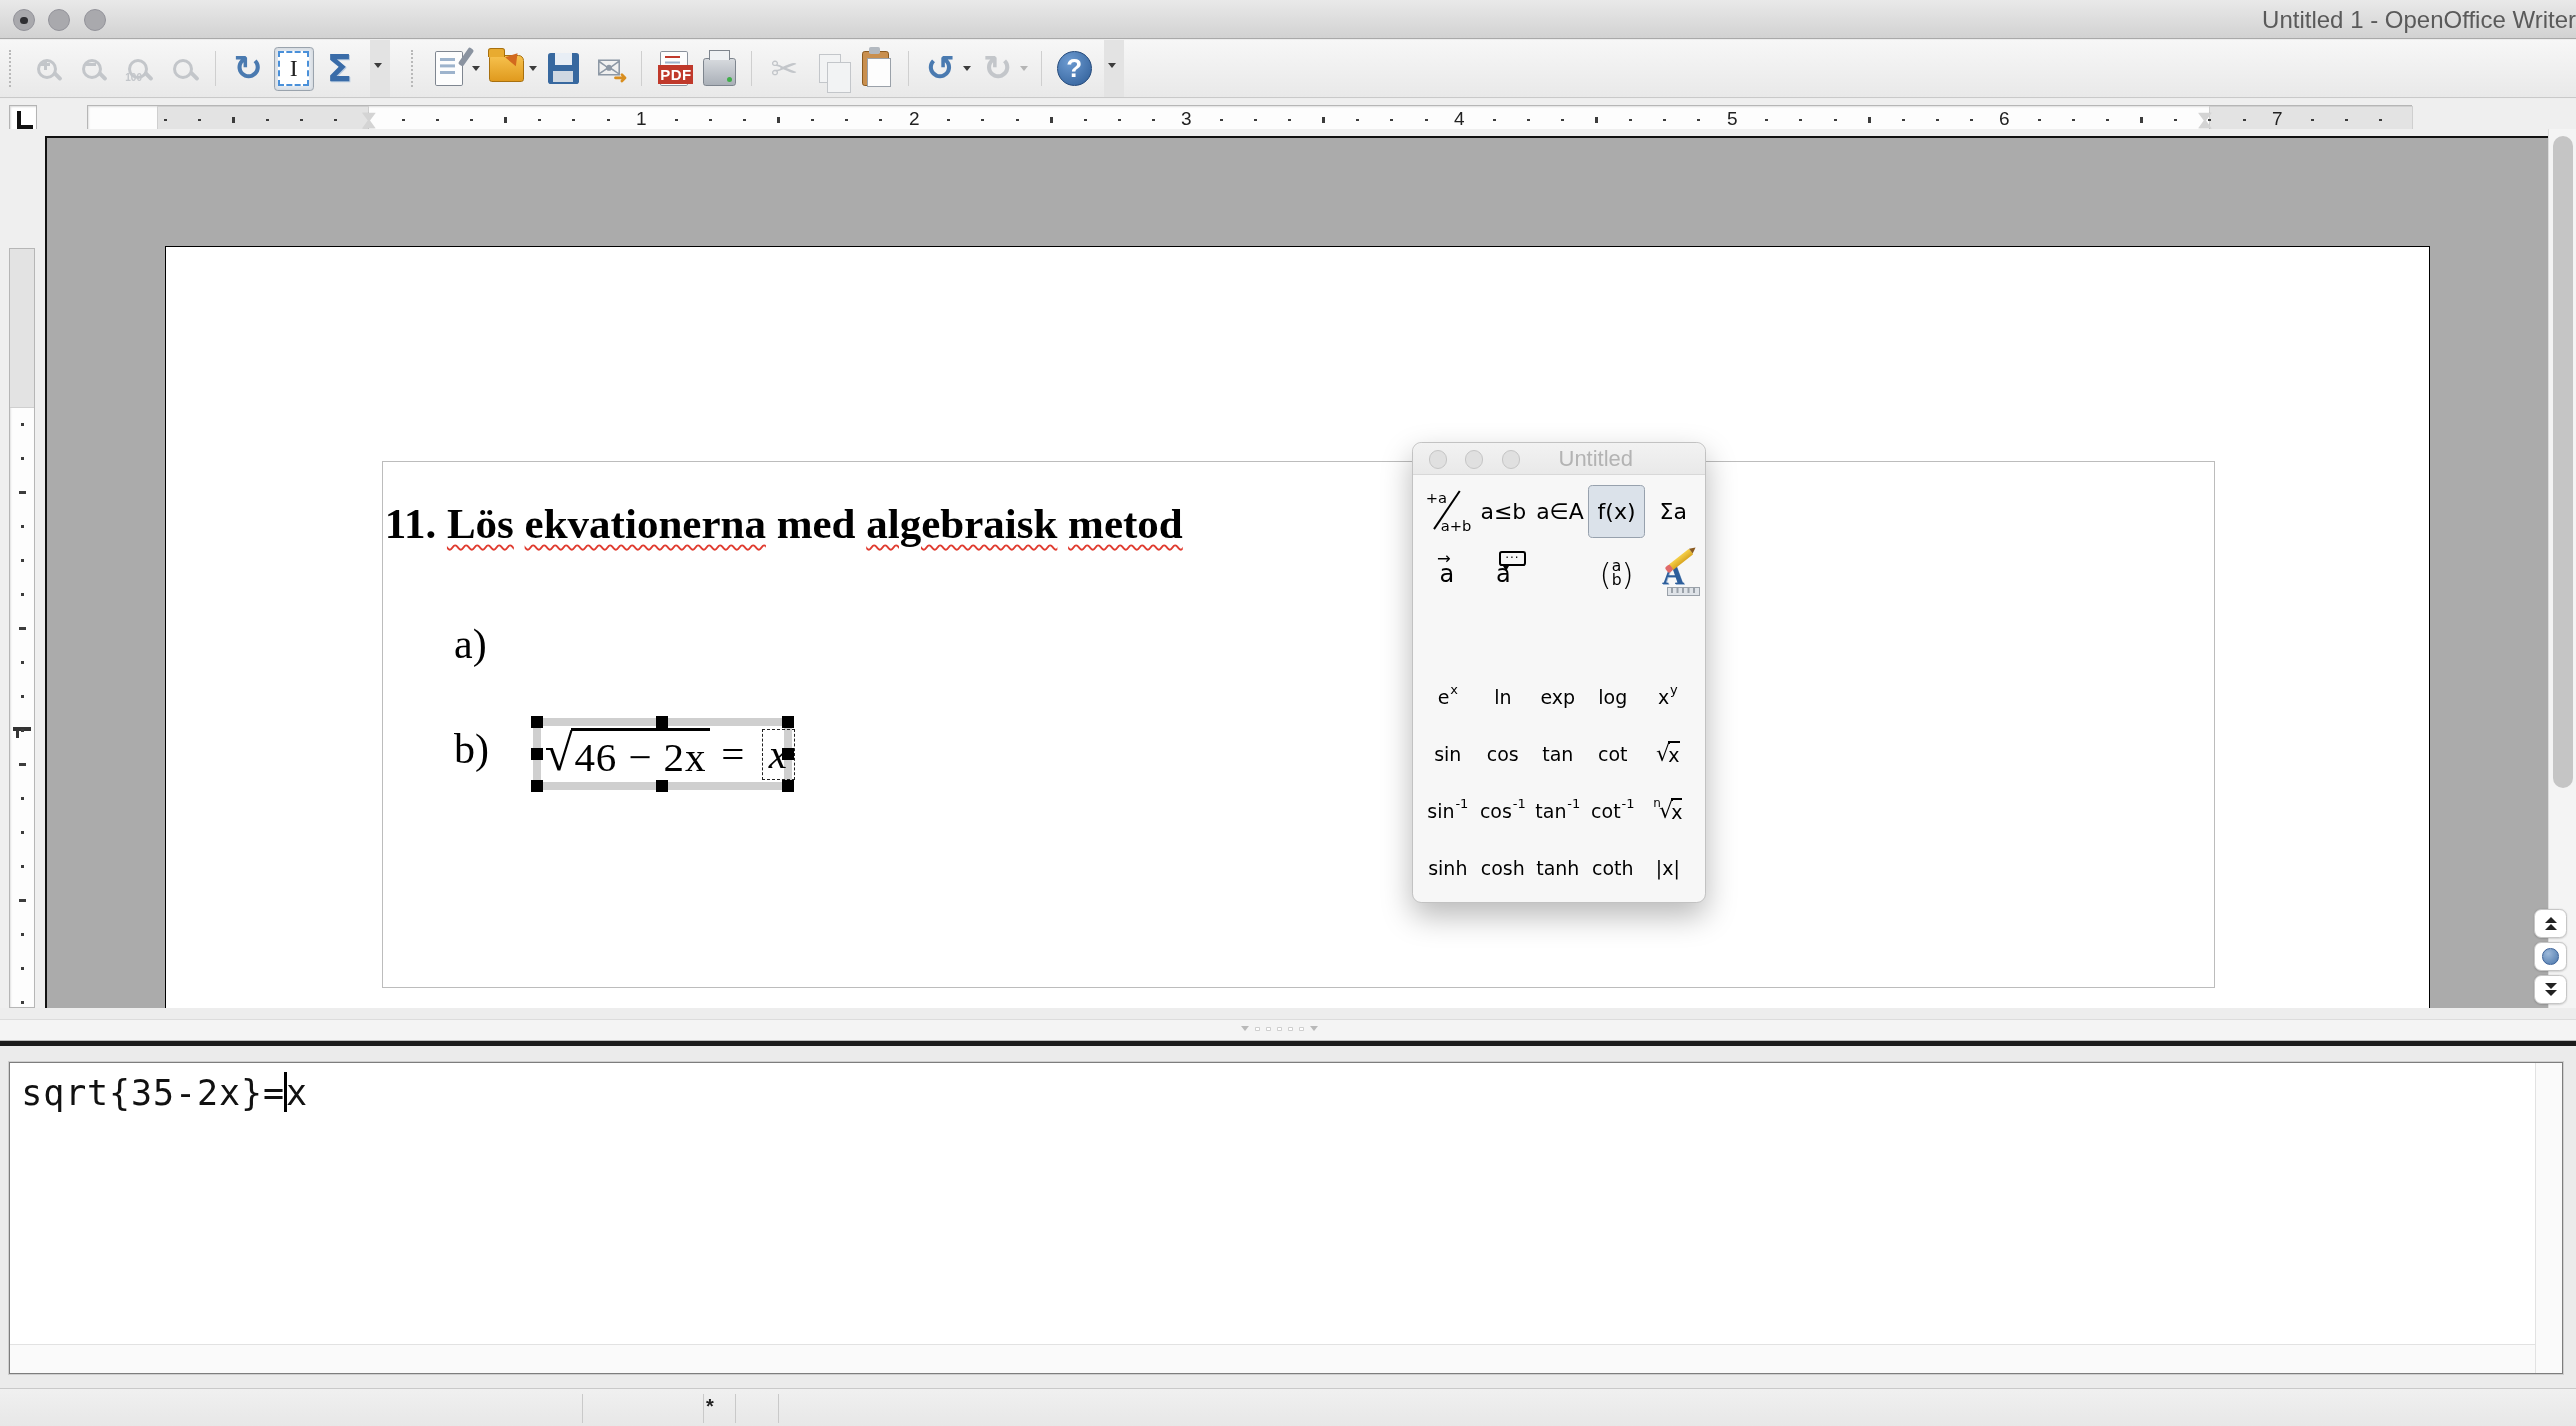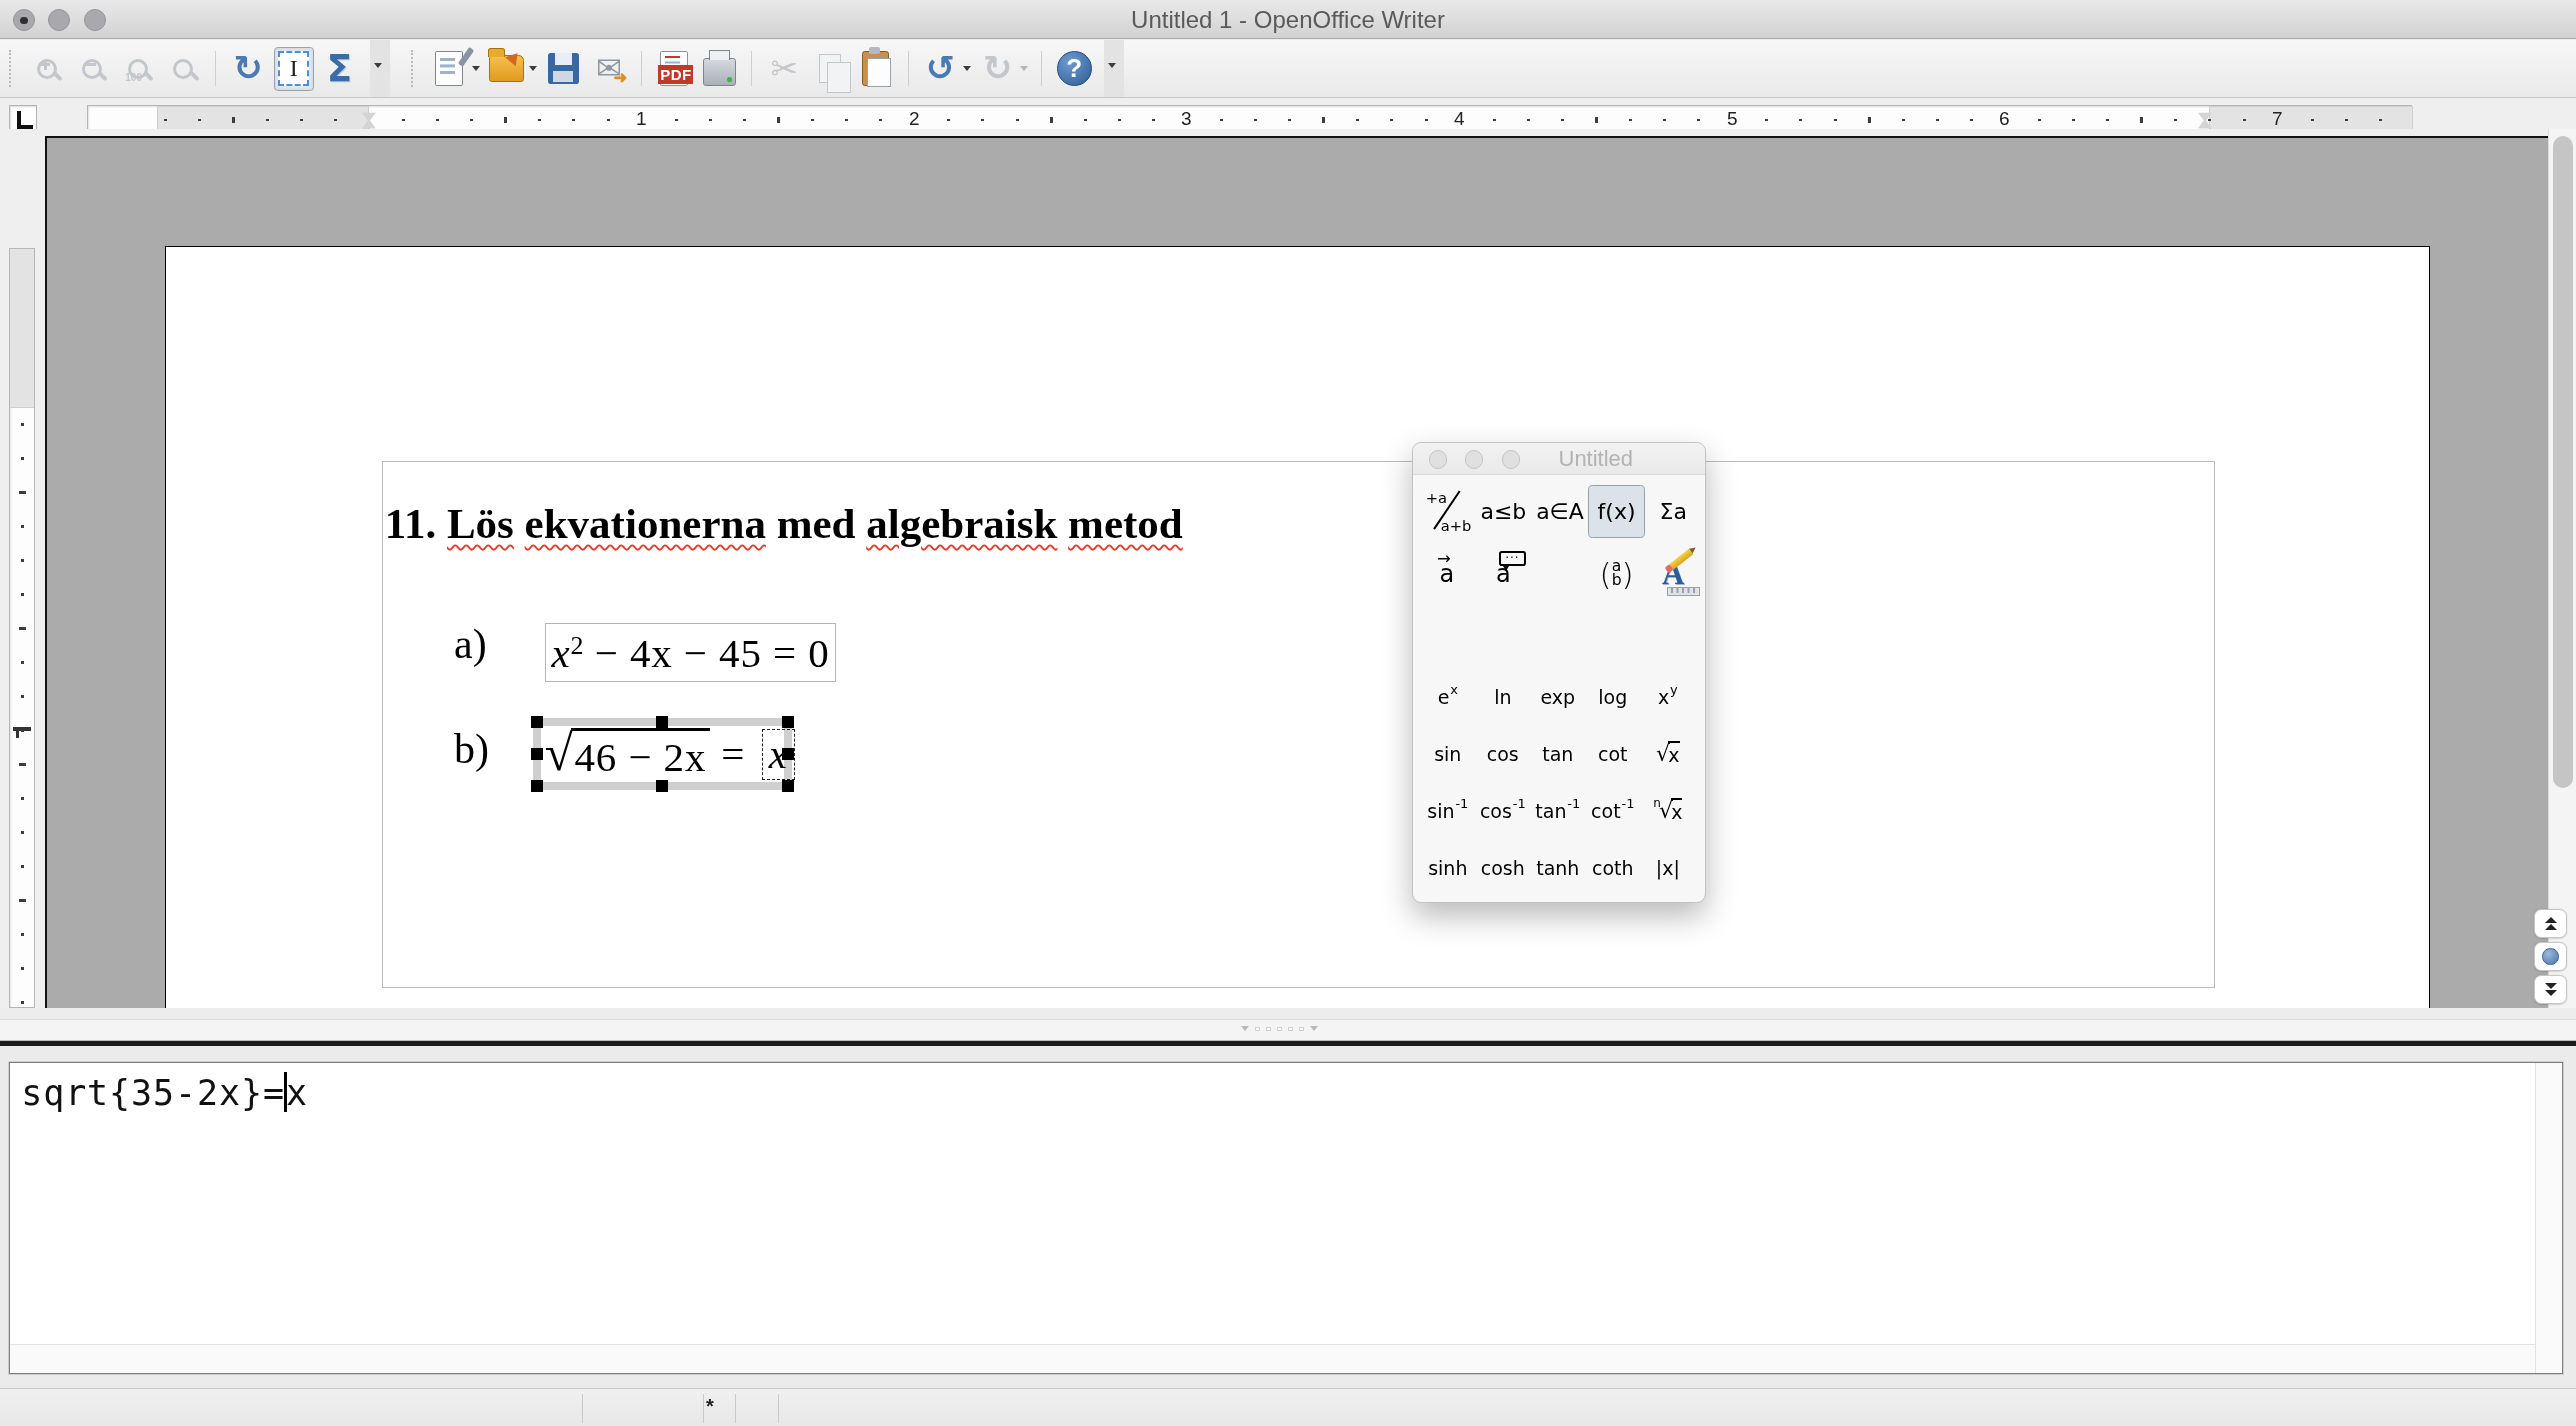--- a/index.html
+++ b/index.html
@@ -6,21 +6,21 @@
   html,body { width:2576px; height:1427px; overflow:hidden; }
   body { position:relative; background:#ededed; font-family:"Liberation Sans",sans-serif; color:#333; }
 
   
   .titlebar { position:absolute; left:0; top:0; width:2576px; height:39px;
     background:linear-gradient(#e9e9e9,#d2d2d2); border-bottom:0.9px solid #a9a9a9; }
   .tl-circle { position:absolute; top:9.2px; width:22px; height:22px; border-radius:50%;
     background:#a9a9ad; border:0.9px solid #93939a; }
   .tl-dot { position:absolute; left:6.4px; top:6.4px; width:7.3px; height:7.3px; border-radius:50%; background:#2f2f33; }
   .win-title { position:absolute; left:0; right:0; top:0; height:39px; line-height:39px;
-    text-align:center; font-size:24px; color:#5a5a5a; }
+    text-align:right; font-size:24px; color:#5a5a5a; }
 
   
   .toolbar { position:absolute; left:0; top:40px; width:2576px; height:58px;
     background:linear-gradient(#f7f7f7,#e9e9e9); border-bottom:0.9px solid #c9c9c9;
     display:flex; align-items:center; }
   .tb-section { display:flex; align-items:center; height:100%; padding:0 7.3px; position:relative; }
   .grip { width:5.5px; height:37px; border-left:2.8px dotted #b9b9b9; margin:0 9.2px 0 1.8px; }
   .tb-sep { width:0.9px; height:35px; background:#cfcfcf; margin:0 9.2px; }
   .tbtn { position:relative; display:flex; align-items:center; justify-content:center;
     min-width:40px; height:44px; margin:0 2.8px; border-radius:3.7px; }
@@ -415,23 +415,20 @@
       <span class="vdot" style="top: 718px;"></span>
       <span class="vdot" style="top: 752px;"></span>
     </div>
 
   <div class="docwin">
     <div class="page">
       <div class="tframe">
         <div class="heading"><span>11. </span><span class="sp">Lös</span><span> </span><span class="sp">ekvationerna</span><span> med </span><span class="sp">algebraisk</span><span> </span><span class="sp">metod</span></div>
 
         <div class="itemlabel" style="left:71px;top:158px">a)</div>
-        <div class="eqbox-a">
-          <span class="math"><i>x</i><span class="pow">2</span><span> − 4x − 45 = 0</span></span>
-        </div>
 
         <div class="itemlabel" style="left:71px;top:263px">b)</div>
         <div class="selobj">
           <span class="handle" style="left:-10px;top:-10px"></span>
           <span class="handle" style="left:calc(50% - 6.4px);top:-10px"></span>
           <span class="handle" style="right:-10px;top:-10px"></span>
           <span class="handle" style="left:-10px;top:calc(50% - 6.4px)"></span>
           <span class="handle" style="right:-10px;top:calc(50% - 6.4px)"></span>
           <span class="handle" style="left:-10px;bottom:-10px"></span>
           <span class="handle" style="left:calc(50% - 6.4px);bottom:-10px"></span>

